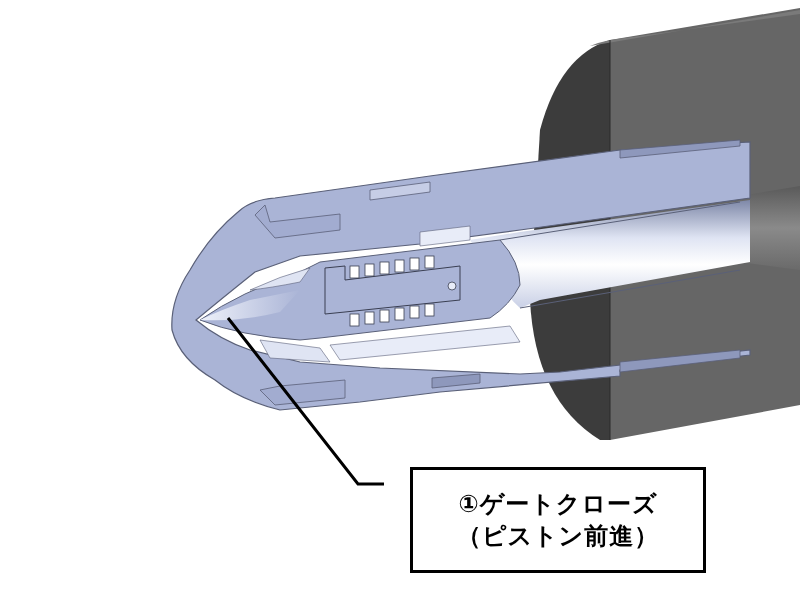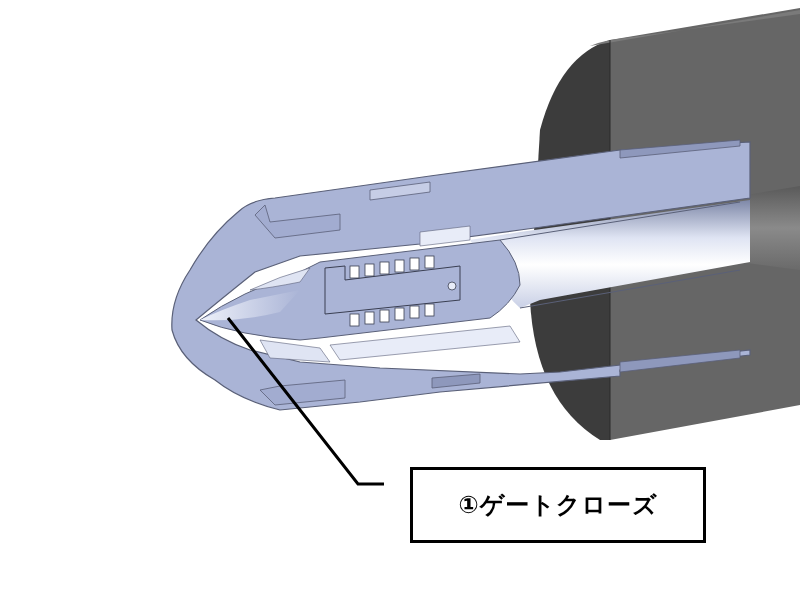--- a/index.html
+++ b/index.html
@@ -9,21 +9,21 @@
       height: 593px;
       overflow: hidden;
       background: #ffffff;
     }
     svg.drawing { position: absolute; left: 0; top: 0; }
     .callout {
       position: absolute;
       left: 410px;
       top: 467px;
       width: 296px;
-      height: 76px;
+      height: 106px;
       box-sizing: border-box;
       border: 3px solid #000000;
       background: #ffffff;
       display: flex;
       flex-direction: column;
       align-items: center;
       justify-content: center;
       font-family: "DejaVu Sans", sans-serif;
       font-weight: bold;
       font-size: 24px;
@@ -110,14 +110,15 @@
         <rect x="425" y="304" width="9" height="12"></rect>
       </g>
       <circle cx="452" cy="286" r="4" fill="#e8ecf8" stroke="#3a3f52" stroke-width="0.8"></circle>
     </g>
 
     <polyline points="228,318 358,484 384,484" fill="none" stroke="#000000" stroke-width="3"></polyline>
   </svg>
 
   <div class="callout">
     <span>①ゲートクローズ</span>
+    <span>（ピストン前進）</span>
   </div>
 </div>
 
 </body></html>

